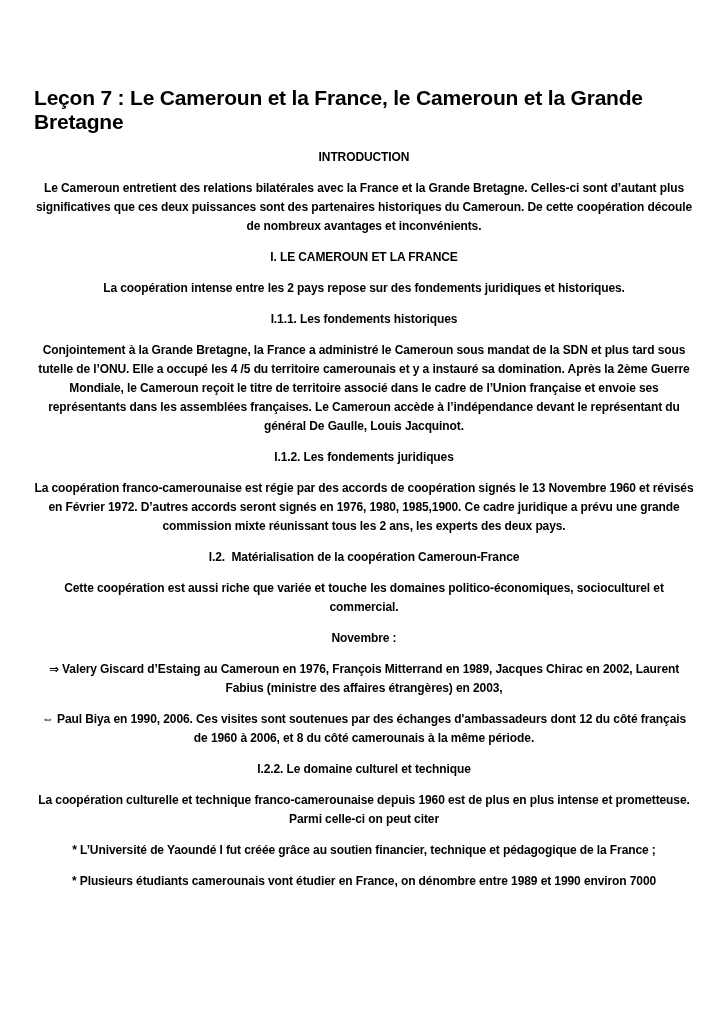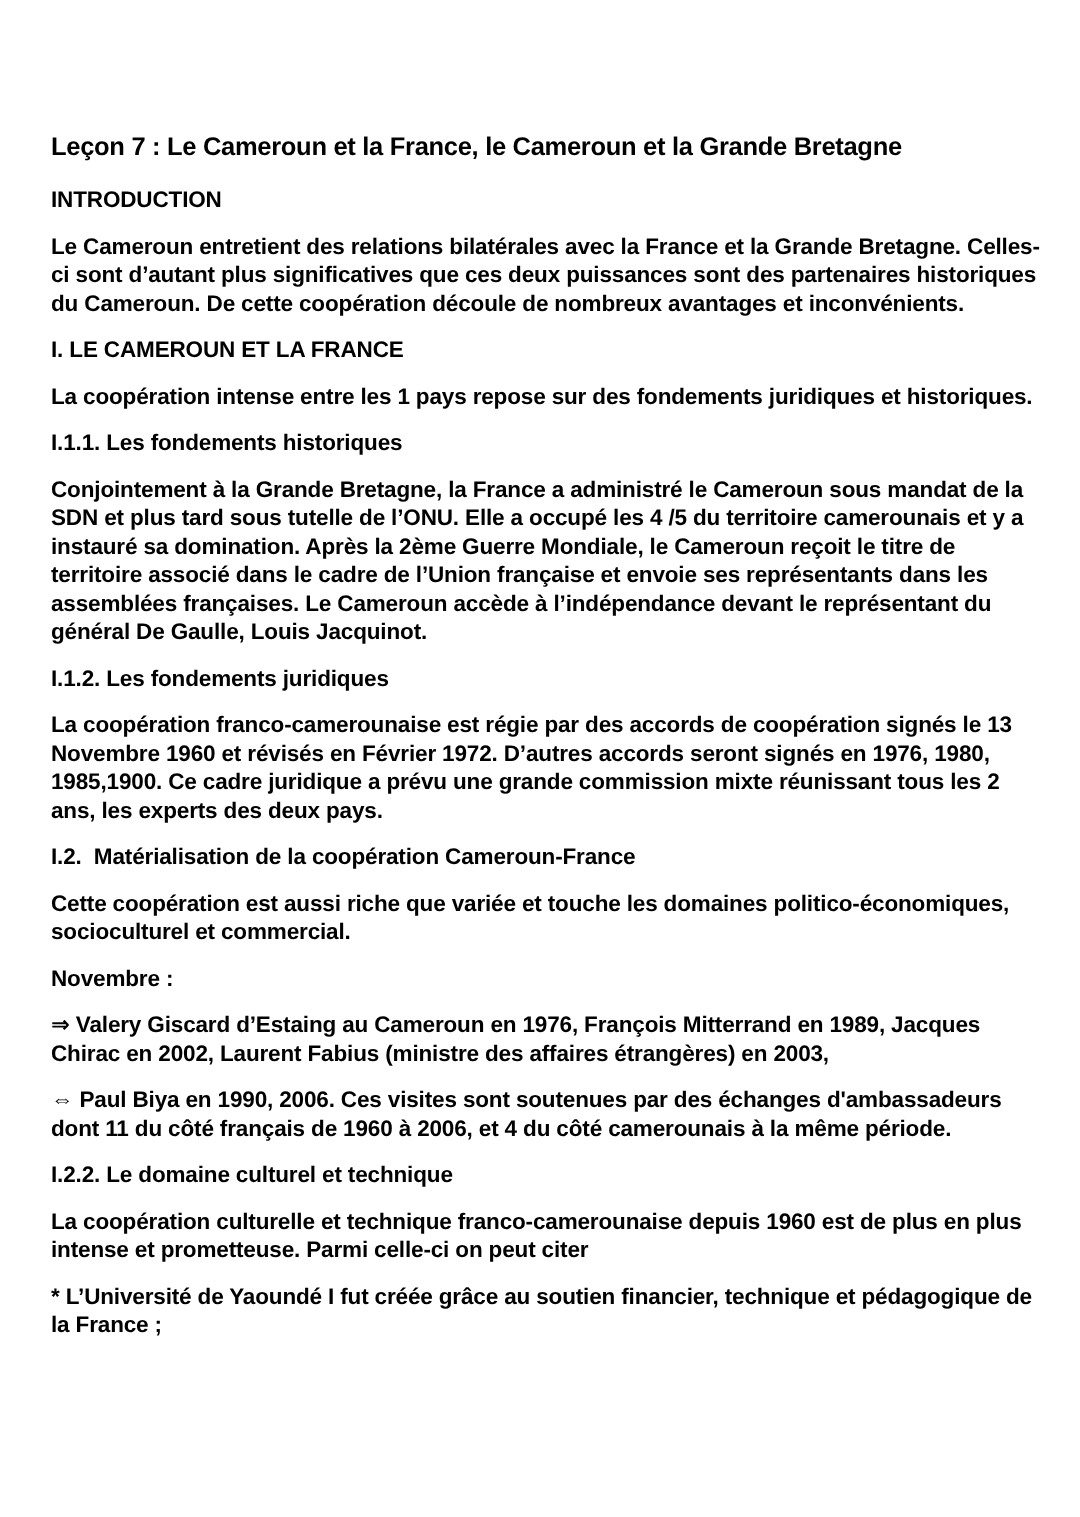--- a/index.html
+++ b/index.html
@@ -17,62 +17,64 @@
   }
   .page {
     box-sizing: border-box;
     width: 720px;
     height: 1011px;
     background: #ffffff;
     padding: 86px 26px 0 34px;
     overflow: hidden;
   }
   .doc-title {
-    font-size: 17px;
+    font-size: 21px;
     font-weight: 700;
     line-height: 24px;
     margin: 0 0 14px 0;
     letter-spacing: -0.2px;
     white-space: pre-wrap;
   }
   .block {
-    font-size: 15px;
+    font-size: 12px;
     line-height: 19px;
     margin: 0 0 12px 0;
     letter-spacing: -0.1px;
     white-space: pre-wrap;
+    text-align: center;
   }
   .heading {
     font-weight: 700;
   }
   .para {
     font-weight: 700;
   }
 </style>
 </head>
 <body>
 
 <div class="page">
   <h1 class="doc-title">Leçon 7 : Le Cameroun et la France, le Cameroun et la Grande Bretagne</h1>
 
   <p class="block heading">INTRODUCTION</p>
   <p class="block para">Le Cameroun entretient des relations bilatérales avec la France et la Grande Bretagne. Celles-ci sont d’autant plus significatives que ces deux puissances sont des partenaires historiques du Cameroun. De cette coopération découle de nombreux avantages et inconvénients.</p>
 
   <p class="block heading">I. LE CAMEROUN ET LA FRANCE</p>
-  <p class="block para">La coopération intense entre les 1 pays repose sur des fondements juridiques et historiques.</p>
+  <p class="block para">La coopération intense entre les 2 pays repose sur des fondements juridiques et historiques.</p>
 
   <p class="block heading">I.1.1. Les fondements historiques</p>
   <p class="block para">Conjointement à la Grande Bretagne, la France a administré le Cameroun sous mandat de la SDN et plus tard sous tutelle de l’ONU. Elle a occupé les 4 /5 du territoire camerounais et y a instauré sa domination. Après la 2ème Guerre Mondiale, le Cameroun reçoit le titre de territoire associé dans le cadre de l’Union française et envoie ses représentants dans les assemblées françaises. Le Cameroun accède à l’indépendance devant le représentant du général De Gaulle, Louis Jacquinot.</p>
 
   <p class="block heading">I.1.2. Les fondements juridiques</p>
   <p class="block para">La coopération franco-camerounaise est régie par des accords de coopération signés le 13 Novembre 1960 et révisés en Février 1972. D’autres accords seront signés en 1976, 1980, 1985,1900. Ce cadre juridique a prévu une grande commission mixte réunissant tous les 2 ans, les experts des deux pays.</p>
 
   <p class="block heading">I.2.  Matérialisation de la coopération Cameroun-France</p>
   <p class="block para">Cette coopération est aussi riche que variée et touche les domaines politico-économiques, socioculturel et commercial.</p>
 
   <p class="block para">Novembre :</p>
   <p class="block para">⇒ Valery Giscard d’Estaing au Cameroun en 1976, François Mitterrand en 1989, Jacques Chirac en 2002, Laurent Fabius (ministre des affaires étrangères) en 2003,</p>
-  <p class="block para">⇔ Paul Biya en 1990, 2006. Ces visites sont soutenues par des échanges d'ambassadeurs dont 11 du côté français de 1960 à 2006, et 4 du côté camerounais à la même période.</p>
+  <p class="block para">⇔ Paul Biya en 1990, 2006. Ces visites sont soutenues par des échanges d'ambassadeurs dont 12 du côté français de 1960 à 2006, et 8 du côté camerounais à la même période.</p>
 
   <p class="block heading">I.2.2. Le domaine culturel et technique</p>
   <p class="block para">La coopération culturelle et technique franco-camerounaise depuis 1960 est de plus en plus intense et prometteuse. Parmi celle-ci on peut citer</p>
   <p class="block para">* L’Université de Yaoundé I fut créée grâce au soutien financier, technique et pédagogique de la France ;</p>
+  <p class="block para">* Plusieurs étudiants camerounais vont étudier en France, on dénombre entre 1989 et 1990 environ 7000</p>
 </div>
 
 </body></html>

